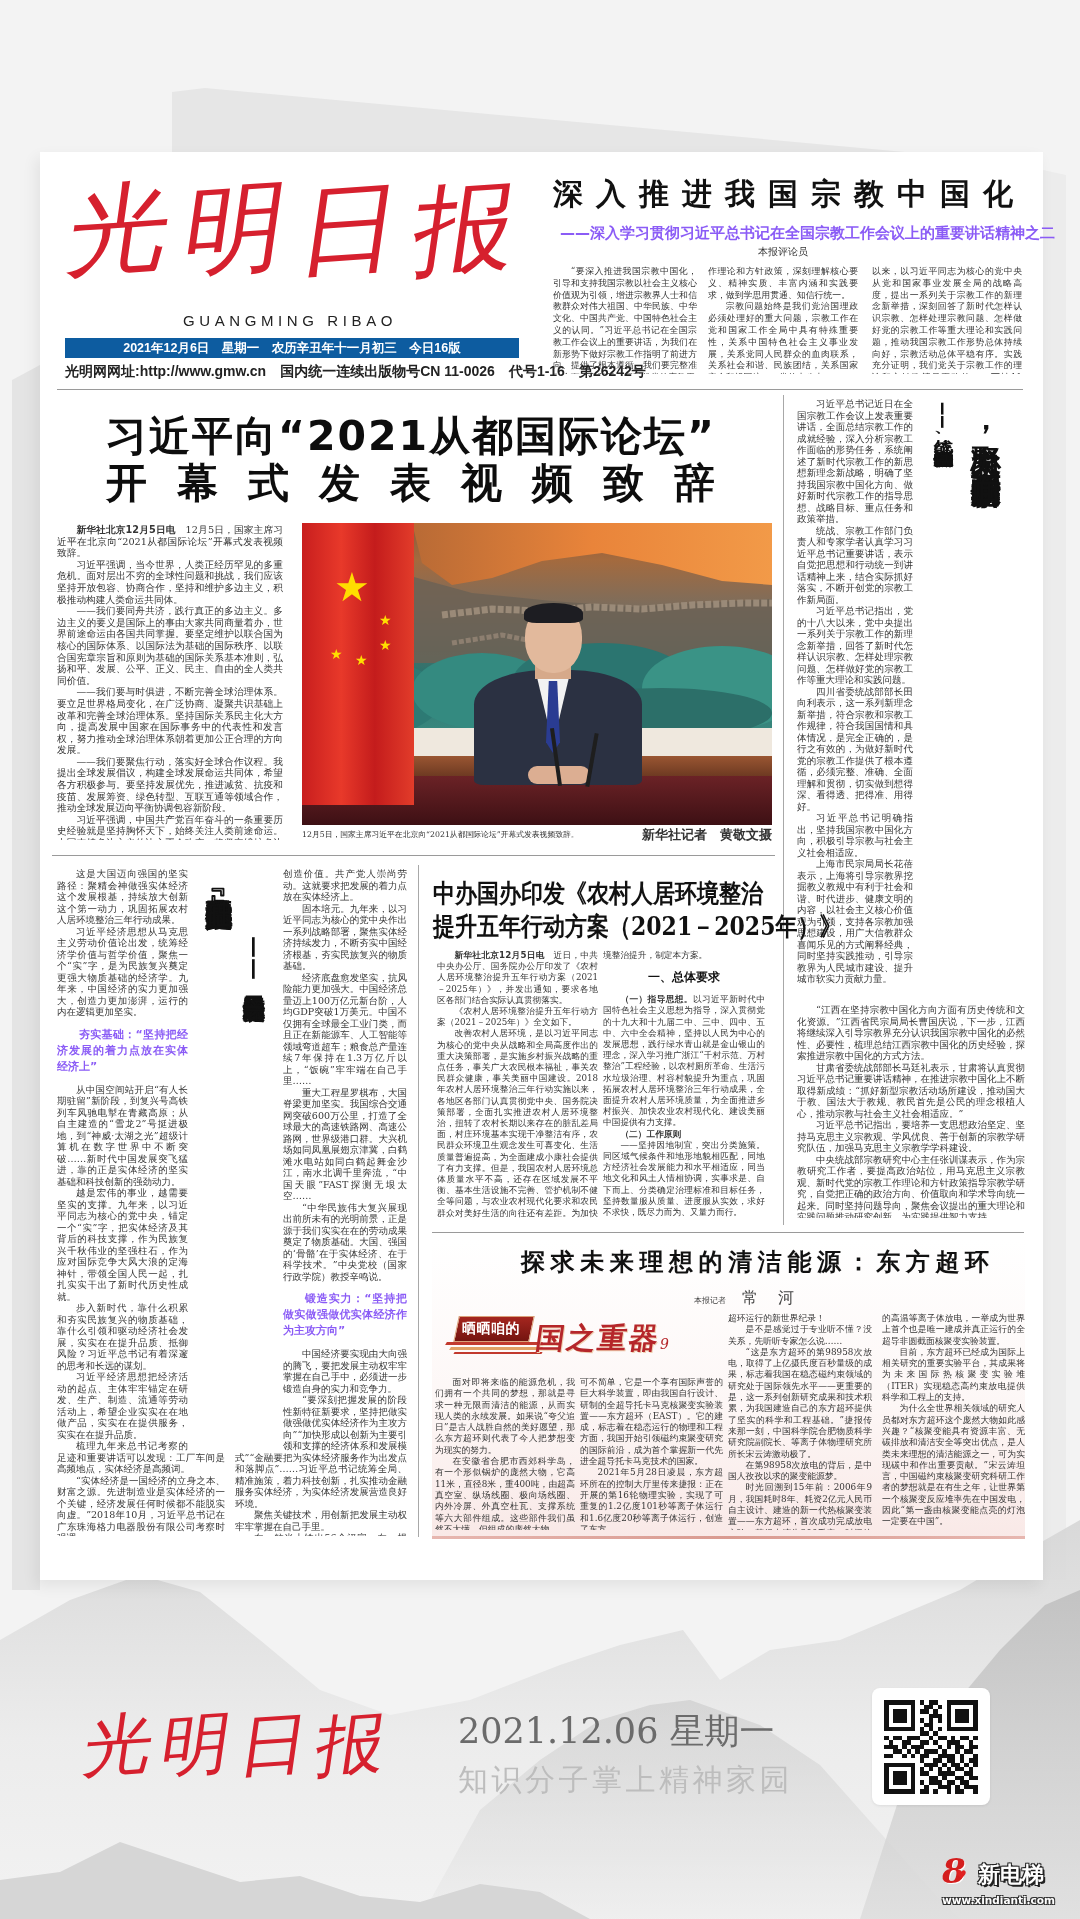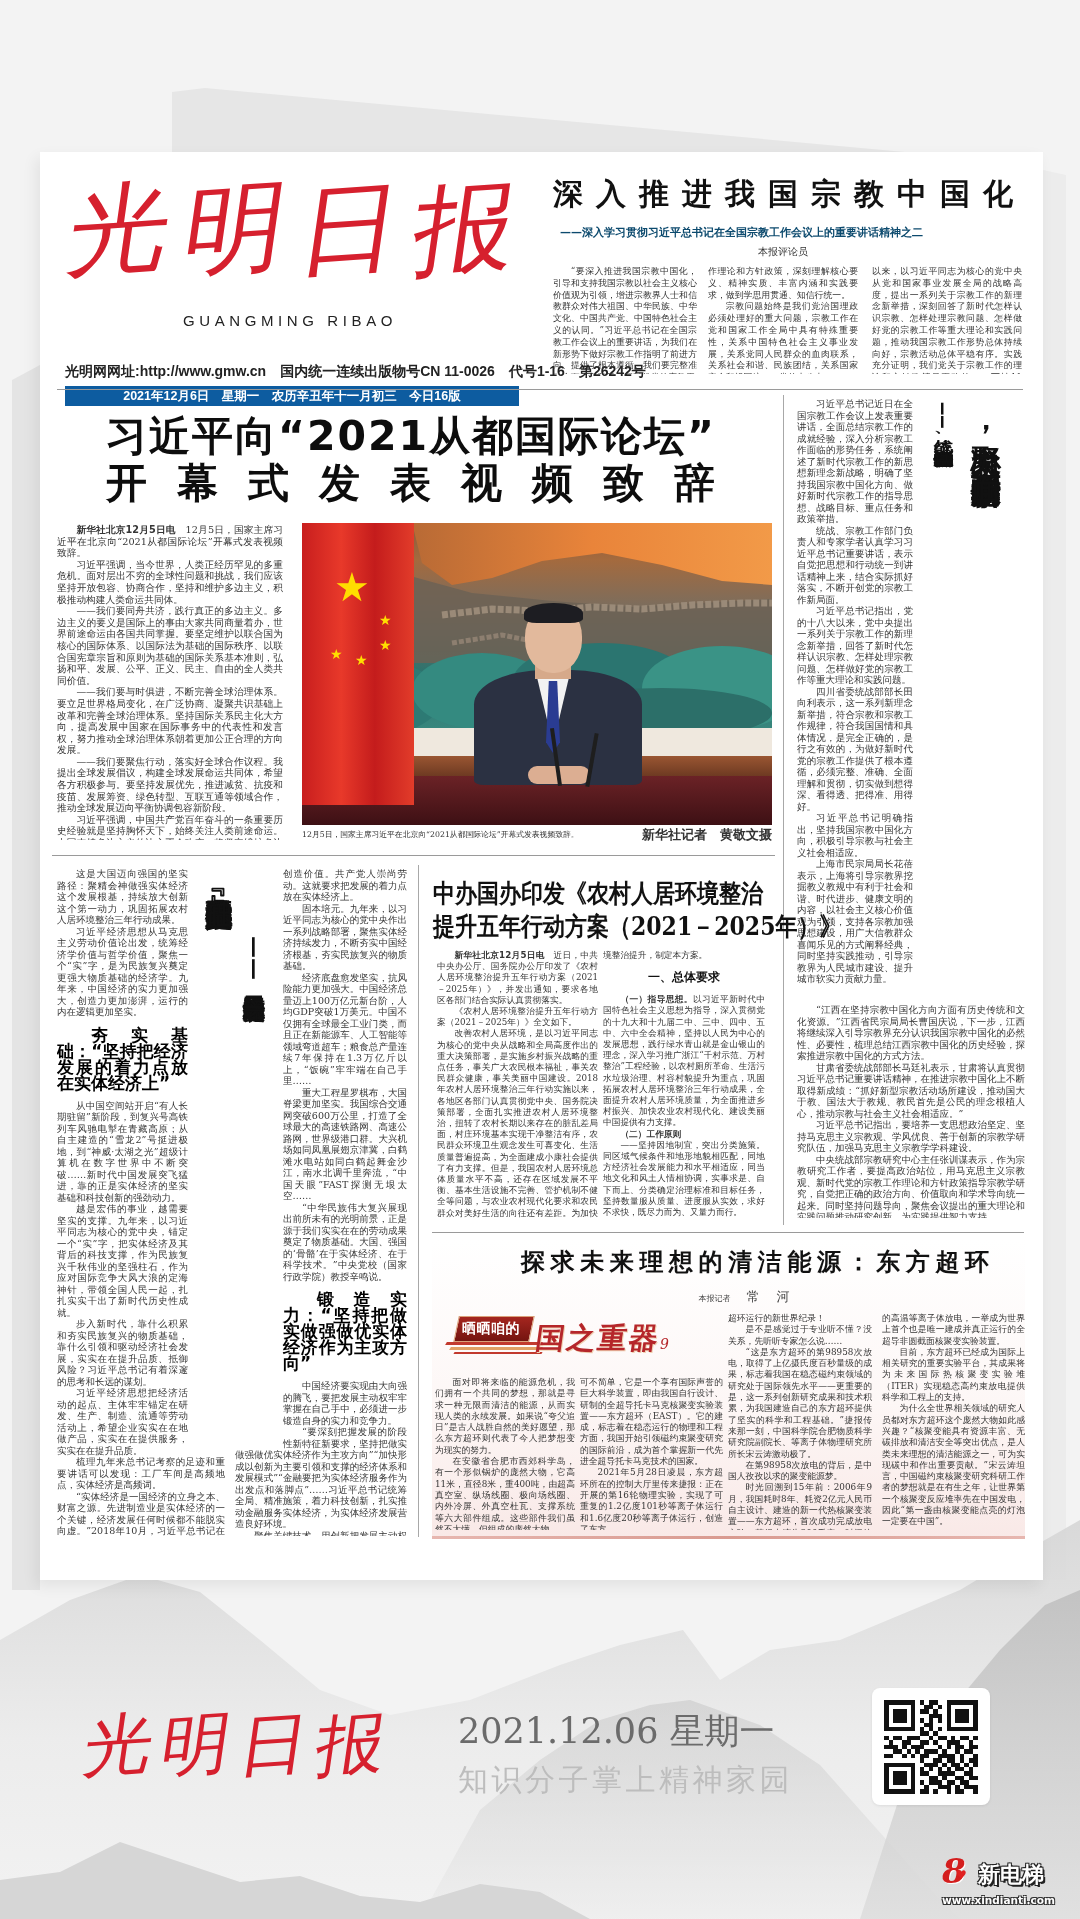--- a/index.html
+++ b/index.html
@@ -11,26 +11,26 @@
   .txt p{margin:0;text-indent:2em;}
   .txt p.cont{text-indent:0;}
   .rule{position:absolute;background:#9a9a9a;}
   .vrule{position:absolute;background:#a8a8a8;width:1px;}
   .vert{writing-mode:vertical-rl;}
 
   
   .logo{display:flex;justify-content:space-between;align-items:center;color:#d6202e;font-family:"DejaVu Serif",serif;}
   .logo span{display:inline-block;transform:skewX(-12deg) rotate(-4deg);}
   .pinyin{font-family:"Liberation Sans",sans-serif;font-size:15px;letter-spacing:4.6px;color:#222;white-space:nowrap;}
-  .datebar{background:#0d5ca0;color:#fff;font-family:"Liberation Sans",sans-serif;font-weight:bold;font-size:12.5px;line-height:20px;height:20px;text-align:center;white-space:pre;margin-top:48px;}
+  .datebar{background:#0d5ca0;color:#fff;font-family:"Liberation Sans",sans-serif;font-weight:bold;font-size:12.5px;line-height:20px;height:20px;text-align:center;white-space:pre;}
   .infoline{font-family:"Liberation Sans",sans-serif;font-weight:bold;font-size:14px;text-align:center;white-space:pre;color:#222;}
 
   
   .ed-title{font-family:"DejaVu Serif",serif;font-weight:bold;font-size:30px;letter-spacing:13px;line-height:32px;white-space:nowrap;color:#111;}
-  .ed-sub{font-family:"DejaVu Sans",sans-serif;font-weight:bold;font-size:11px;line-height:18px;white-space:nowrap;color:#0c4a6e;}
+  .ed-sub{font-family:"DejaVu Sans",sans-serif;font-weight:bold;font-size:15px;line-height:18px;white-space:nowrap;color:#8b5cf6;}
   .byline{font-size:10px;text-align:center;color:#333;}
   .ed-col{font-size:8.9px;line-height:11.8px;}
 
   
   .lead-h{font-family:"DejaVu Sans",sans-serif;font-weight:bold;font-size:41px;line-height:46px;white-space:nowrap;color:#0d0d0d;}
   .lead-col{font-size:9.7px;line-height:11.6px;}
   .lead-col b{font-family:"DejaVu Sans",sans-serif;}
   .caption{font-size:7.8px;line-height:12px;color:#333;display:flex;justify-content:space-between;}
   .caption .credit{font-family:"DejaVu Sans",sans-serif;font-weight:bold;font-size:13px;}
 
@@ -40,35 +40,35 @@
 
   
   .rs-col{font-size:9.5px;line-height:11.5px;}
   .rs-title{font-family:"DejaVu Serif",serif;font-weight:bold;font-size:30px;line-height:36px;color:#111;}
   .rs-sub{font-family:"DejaVu Sans",sans-serif;font-weight:bold;font-size:13.3px;line-height:20px;color:#111;transform:scaleX(1.45);transform-origin:center top;}
 
   
   .eco-col{font-size:9.5px;line-height:11.5px;}
   .spacer-r{float:right;width:37px;height:574px;}
   .spacer-l{float:left;width:48px;height:574px;}
-  .subhead{margin:9px 0 9px;font-family:"DejaVu Sans",sans-serif;font-weight:bold;font-size:17px;line-height:16px;text-indent:2em;color:#000000;}
+  .subhead{margin:9px 0 9px;font-family:"DejaVu Sans",sans-serif;font-weight:bold;font-size:11px;line-height:16px;text-indent:2em;color:#8b5cf6;}
   .eco-title{font-family:"DejaVu Serif",serif;font-weight:bold;font-size:27px;line-height:34px;color:#111;}
   .eco-sub{font-family:"DejaVu Sans",sans-serif;font-weight:bold;font-size:22px;line-height:26px;color:#111;}
 
   
   .rural-title{font-family:"DejaVu Serif",serif;font-weight:bold;font-size:22px;line-height:26px;white-space:nowrap;color:#111;transform:scaleY(1.15);transform-origin:left top;}
   .rural-col{font-size:8.7px;line-height:11.2px;}
   .rural-col b{font-family:"DejaVu Sans",sans-serif;}
   .sec-head{text-align:center;font-family:"DejaVu Sans",sans-serif;font-weight:bold;font-size:12px;line-height:14px;margin:9px 0 10px;text-indent:0;color:#111;}
 
   
   .en-bg{background:linear-gradient(180deg,#ffffff 0%,#fdf7f6 55%,#f9e9e7 100%);}
   .en-title{font-family:"DejaVu Serif",serif;font-weight:bold;font-size:24px;letter-spacing:5.6px;line-height:28px;white-space:nowrap;color:#111;}
   .en-byline{text-align:center;font-size:8px;color:#444;}
-  .en-byline .name{font-size:13px;letter-spacing:2px;margin-left:16px;}
+  .en-byline .name{font-size:16px;letter-spacing:2px;margin-left:16px;}
   .en-col{font-size:8.8px;line-height:11.3px;}
   .banner div,.banner span{position:absolute;}
 
   
   .f-logo{display:flex;justify-content:space-between;align-items:center;color:#d6202e;font-family:"DejaVu Serif",serif;font-size:68px;}
   .f-logo span{display:inline-block;transform:skewX(-12deg) rotate(-4deg);}
   .f-date{font-family:"DejaVu Serif",serif;font-size:35px;color:#6b6b6b;white-space:nowrap;}
   .f-tag{font-family:"DejaVu Sans",sans-serif;font-size:30px;letter-spacing:3.5px;color:#bdbdbd;white-space:nowrap;}
   .qr-card{background:#fff;border-radius:8px;box-shadow:0 1px 3px rgba(0,0,0,0.08);}
   .wm-brand{font-family:"DejaVu Sans",sans-serif;font-weight:bold;font-size:22px;color:#fff;text-shadow:-1px -1px 0 #222,1px -1px 0 #222,-1px 1px 0 #222,1px 1px 0 #222,2px 2px 0 #222;white-space:nowrap;}

